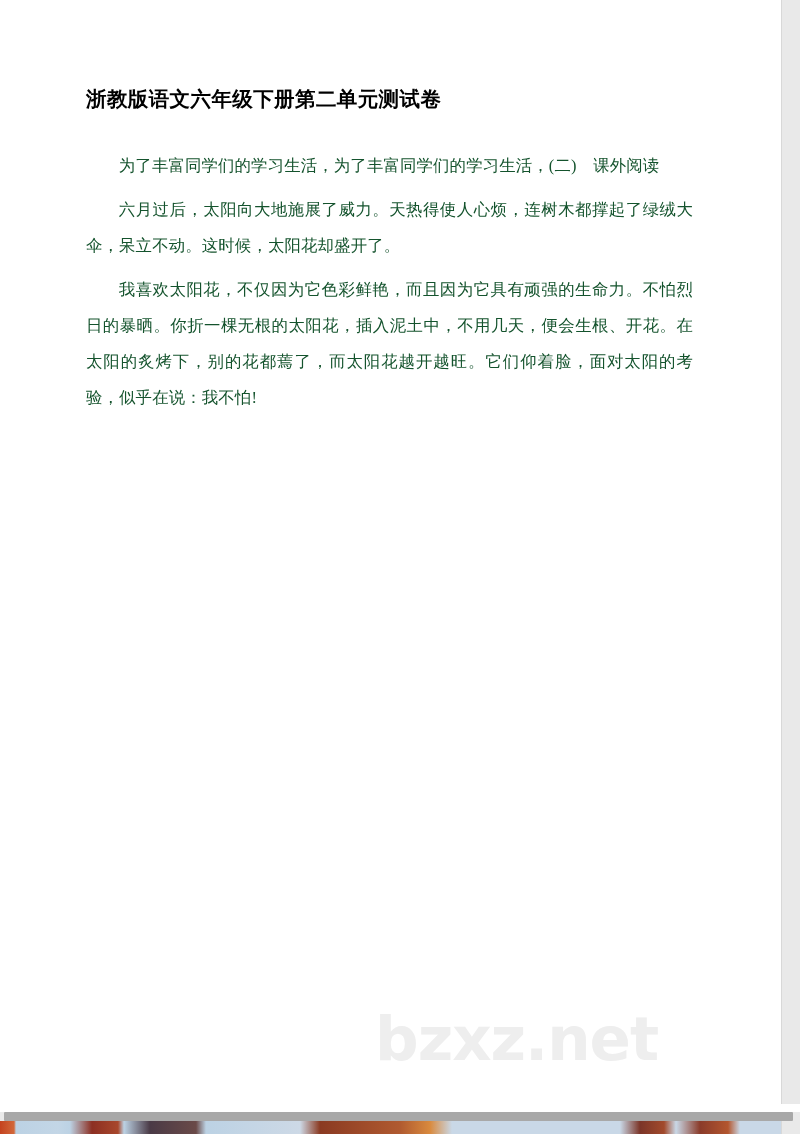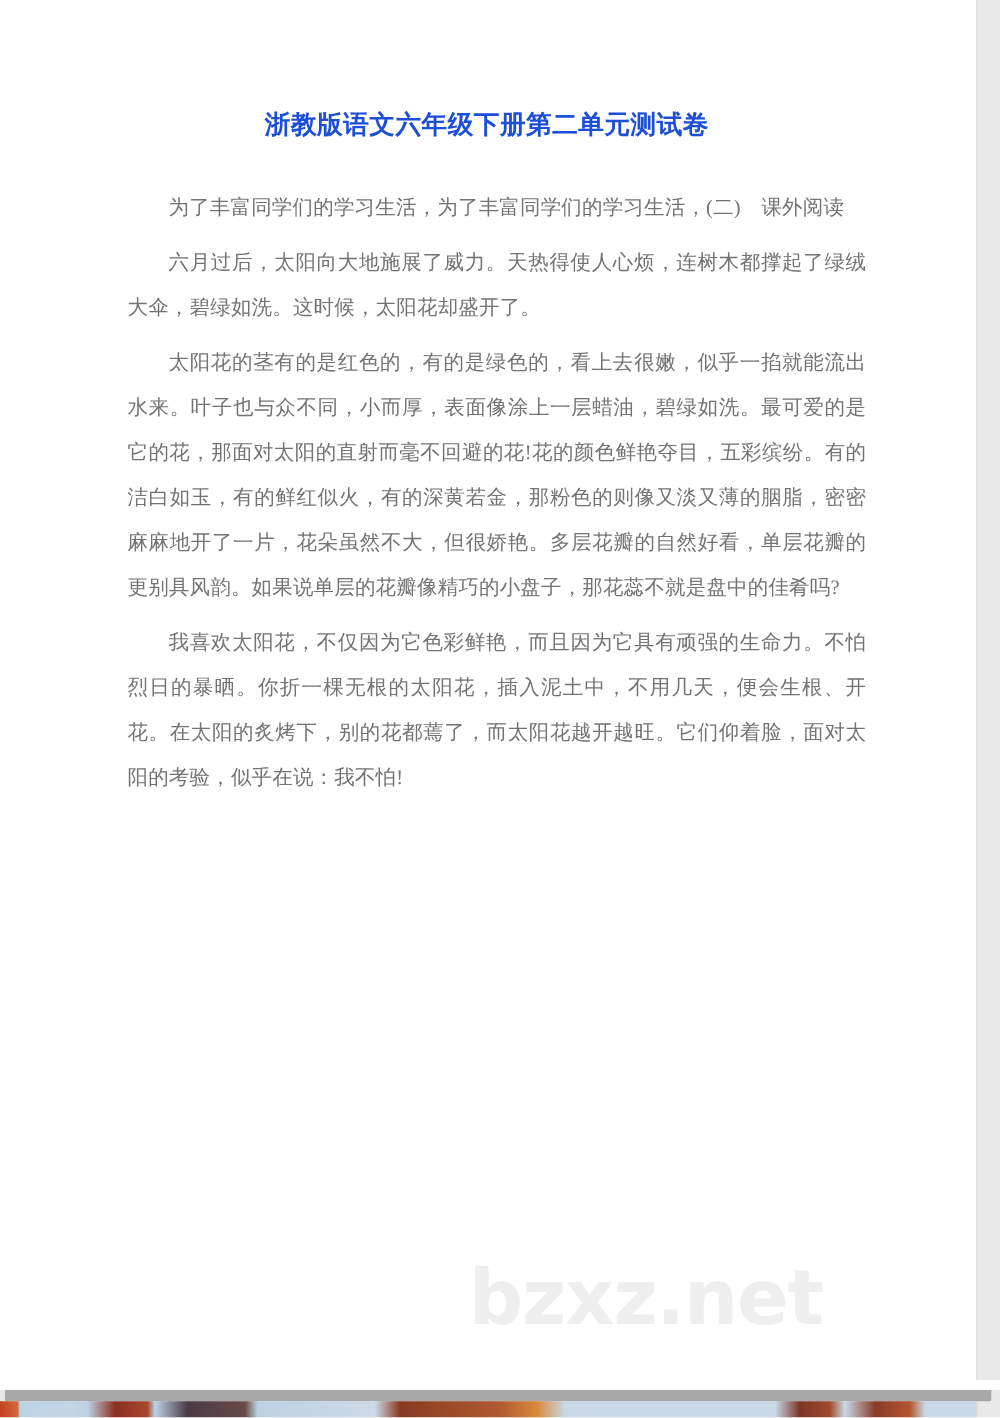--- a/index.html
+++ b/index.html
@@ -37,38 +37,37 @@
     padding: 0 88px 0 86px;
     height: 100%;
     box-sizing: border-box;
     z-index: 2;
   }
 
   
   .doc-title {
     margin: 0;
     padding-top: 86px;
-    text-align: center;
     font-family: "DejaVu Sans", "Liberation Sans", sans-serif;
     font-weight: bold;
     font-size: 20.5px;
     line-height: 1.35;
-    color: #1d4ed8;
+    color: #000000;
     letter-spacing: 0.4px;
   }
 
   
   .body-copy {
     margin-top: 34px;
   }
   .para {
-    margin: 0 0 8px 16px;
+    margin: 0 0 8px 0;
     font-size: 16.4px;
     line-height: 36px;
-    color: #737373;
+    color: #14532d;
     text-align: justify;
     text-justify: inter-ideograph;
     text-indent: 2em;
     letter-spacing: 0.15px;
   }
   .para.heading-line {
     text-indent: 1em;
     margin-bottom: 2px;
   }
 
@@ -144,23 +143,22 @@
   <div class="page">
     <div class="page-inner">
 
       <h1 class="doc-title">浙教版语文六年级下册第二单元测试卷</h1>
 
       <div class="body-copy">
 
         <p class="para">为了丰富同学们的学习生活，为了丰富同学们的学习生活，(二)　课外阅读</p>
 
 
-        <p class="para">六月过后，太阳向大地施展了威力。天热得使人心烦，连树木都撑起了绿绒大伞，碧绿如洗。这时候，太阳花却盛开了。</p>
+        <p class="para">六月过后，太阳向大地施展了威力。天热得使人心烦，连树木都撑起了绿绒大伞，呆立不动。这时候，太阳花却盛开了。</p>
 
-        <p class="para">太阳花的茎有的是红色的，有的是绿色的，看上去很嫩，似乎一掐就能流出水来。叶子也与众不同，小而厚，表面像涂上一层蜡油，碧绿如洗。最可爱的是它的花，那面对太阳的直射而毫不回避的花!花的颜色鲜艳夺目，五彩缤纷。有的洁白如玉，有的鲜红似火，有的深黄若金，那粉色的则像又淡又薄的胭脂，密密麻麻地开了一片，花朵虽然不大，但很娇艳。多层花瓣的自然好看，单层花瓣的更别具风韵。如果说单层的花瓣像精巧的小盘子，那花蕊不就是盘中的佳肴吗?</p>
 
         <p class="para">我喜欢太阳花，不仅因为它色彩鲜艳，而且因为它具有顽强的生命力。不怕烈日的暴晒。你折一棵无根的太阳花，插入泥土中，不用几天，便会生根、开花。在太阳的炙烤下，别的花都蔫了，而太阳花越开越旺。它们仰着脸，面对太阳的考验，似乎在说：我不怕!</p>
 
 
       </div>
     </div>
 
     <div class="watermark">bzxz.net</div>
   </div>
 

